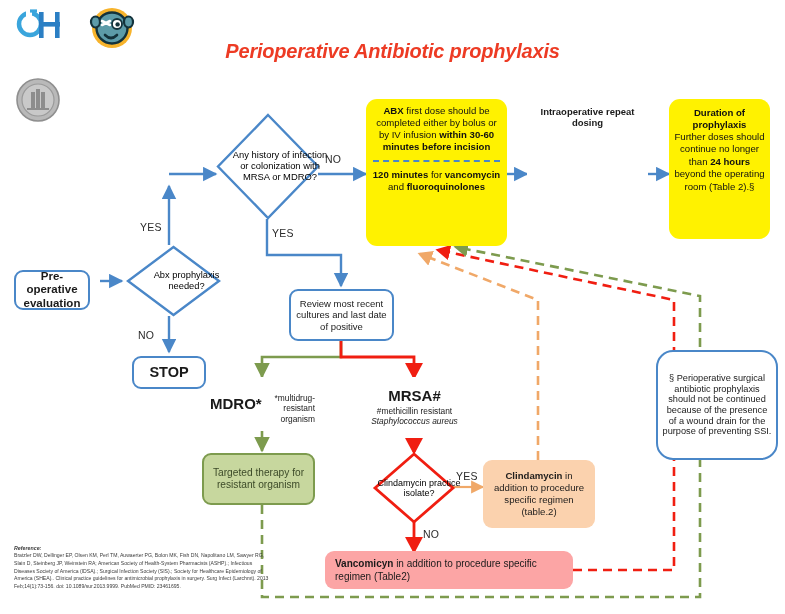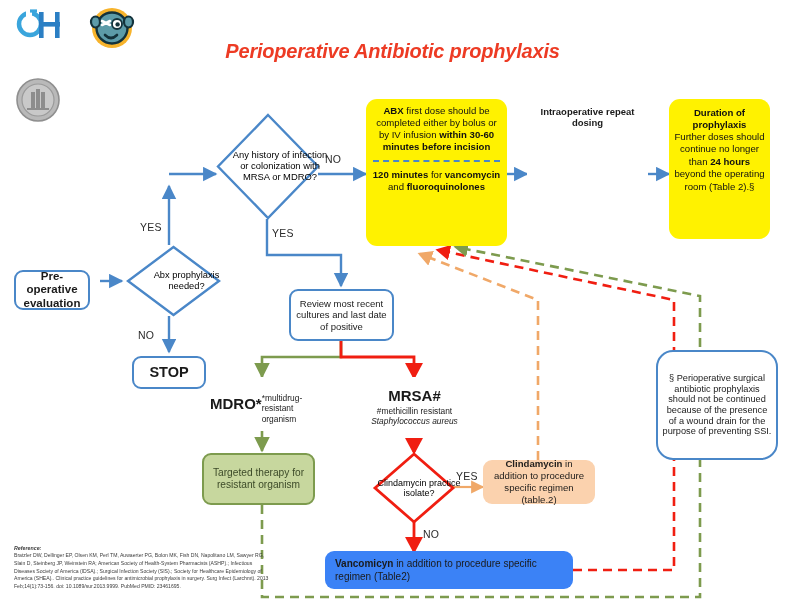--- a/index.html
+++ b/index.html
@@ -43,21 +43,21 @@
     border-style:solid;
   }
   .node .inner{ width:100%; padding:0 4px; }
 
   .blue-box{ border-color:#4A87C8; border-width:2.2px; background:#ffffff; color:#1a1a1a; }
   .yellow-box{ border-color:#4A87C8; border-width:2.2px; background:#FFF200; color:#111111; }
   .green-box{ border-color:#7D9B4E; border-width:2.4px; background:#C7D79E; color:#3c4a28; }
   .green-box-white{ border-color:#7D9B4E; border-width:2.6px; background:#ffffff; color:#1a1a1a; }
   .red-box-white{ border-color:#F01E11; border-width:2.8px; background:#ffffff; color:#1a1a1a; }
   .orange-box{ border-color:#F0A868; border-width:2.2px; background:#FBD2AE; color:#23211f; }
-  .red-box{ border-color:#F01E11; border-width:2.8px; background:#3b82f6; color:#1a1a1a; }
+  .red-box{ border-color:#F01E11; border-width:2.8px; background:#fca5a5; color:#1a1a1a; }
   i{font-style:italic;}
 
   
   .diamond-wrap{ }
   .diamond-wrap svg{ position:absolute; left:0; top:0; }
   .diamond-label{
     position:absolute; left:0; top:0;
     width:100%; height:100%;
     display:flex; align-items:center; justify-content:center;
     text-align:center; line-height:1.15; pointer-events:none;
@@ -224,21 +224,21 @@
       <span>Further doses should continue no longer than </span><span style="font-weight:bold;">24 hours</span><span> beyond the operating room (Table 2).§</span>
     </div>
   </div>
 
   <div class="abs node blue-box" style="left:289px;top:289px;width:105px;height:52px;font-size:9.5px;">
     <span class="inner">Review most recent cultures and last date of positive</span>
   </div>
 
   <div class="abs green-box-white" style="left:206px;top:377px;width:113px;height:54px;border-radius:9px;padding:4px 4px;display:flex;flex-direction:row;align-items:center;justify-content:center;">
     <div style="font-size:15px;font-weight:bold;line-height:1.1;">MDRO*</div>
-    <div style="font-size:8.4px;text-align:left;line-height:1.2;margin-top:9px;">*multidrug-resistant organism</div>
+    <div style="font-size:8.4px;text-align:right;line-height:1.2;margin-top:9px;">*multidrug-resistant organism</div>
   </div>
 
   <div class="abs red-box-white" style="left:358px;top:377px;width:113px;height:60px;border-radius:9px;padding:4px 4px;display:flex;flex-direction:column;align-items:center;justify-content:center;">
     <div style="font-size:15px;font-weight:bold;line-height:1.1;">MRSA#</div>
     <div style="font-size:8.4px;text-align:center;line-height:1.22;margin-top:1px;">
       <span>#methicillin resistant </span><i>Staphylococcus aureus</i>
     </div>
   </div>
 
   <div class="abs node green-box" style="left:202px;top:453px;width:113px;height:52px;font-size:10.2px;">
@@ -248,21 +248,21 @@
   <div class="abs diamond-wrap" style="left:372px;top:452px;width:84px;height:72px;">
     <svg width="84" height="72" viewBox="0 0 84 72">
       <polygon points="42,2 81,36 42,70 3,36" fill="#ffffff" stroke="#F01E11" stroke-width="2.8"></polygon>
     </svg>
     <div class="diamond-label" style="font-size:9px;padding:0 5px;">Clindamycin practice isolate?</div>
   </div>
 
   <div class="abs edge-label" style="left:456px;top:470px;">YES</div>
   <div class="abs edge-label" style="left:423px;top:528px;">NO</div>
 
-  <div class="abs orange-box" style="left:483px;top:460px;width:112px;height:44px;border-radius:9px;display:flex;align-items:center;justify-content:center;padding:3px 5px;">
+  <div class="abs orange-box" style="left:483px;top:460px;width:112px;height:68px;border-radius:9px;display:flex;align-items:center;justify-content:center;padding:3px 5px;">
     <div style="text-align:center;font-size:9.6px;line-height:1.25;">
       <span style="font-weight:bold;">Clindamycin</span><span> in addition to procedure specific regimen (table.2)</span>
     </div>
   </div>
 
   <div class="abs red-box" style="left:325px;top:551px;width:248px;height:38px;border-radius:9px;display:flex;align-items:center;padding:3px 10px;">
     <div style="text-align:left;font-size:10px;line-height:1.3;">
       <span style="font-weight:bold;">Vancomicyn</span><span> in addition to procedure specific regimen (Table2)</span>
     </div>
   </div>

